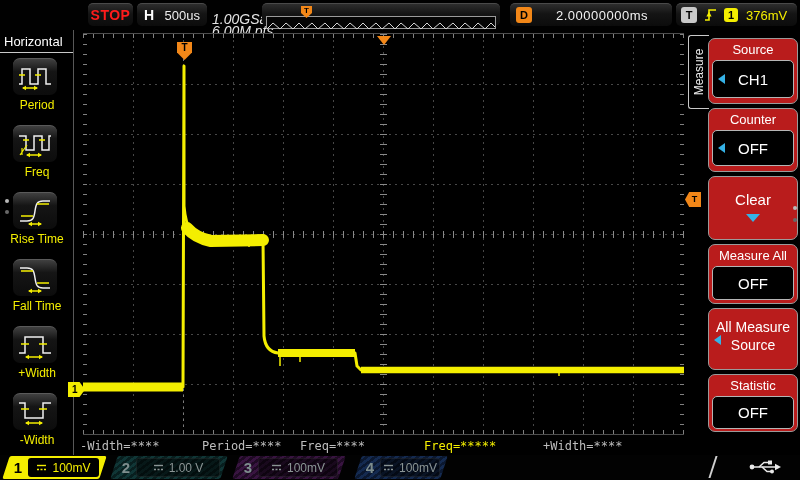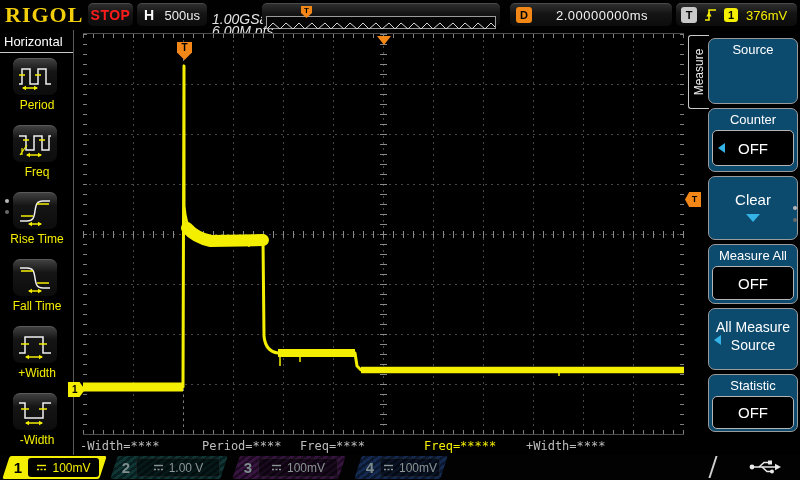--- a/index.html
+++ b/index.html
@@ -78,21 +78,21 @@
   .readout{position:absolute;top:439px;font-family:"DejaVu Sans Mono",monospace;
            font-size:12px;color:#bdbdbd;white-space:pre;}
   .readout.hl{color:#f4ee00;}
   
   #right-menu{position:absolute;left:686px;top:30px;width:114px;height:425px;background:#000;}
   #measure-tab{position:absolute;left:2px;top:5px;width:20px;height:72px;
      border:1px solid #c9c9c9;border-right:none;border-radius:3px 0 0 3px;}
   #measure-tab span{position:absolute;left:50%;top:50%;transform:translate(-50%,-50%) rotate(-90deg);
      color:#eee;font-size:12px;white-space:nowrap;}
   .rgroup{position:absolute;left:22px;width:90px;border:1px solid #9a9a9a;border-radius:7px;
-          background:#0c4a6e;box-sizing:border-box;}
+          background:#b91c1c;box-sizing:border-box;}
   .rgroup .glabel{color:#fff;font-size:13px;text-align:center;padding-top:3px;}
   .gvalue{position:relative;margin:3px;border:1px solid #b5b5b5;border-radius:5px;background:#000;
           color:#fff;font-size:15px;display:flex;align-items:center;justify-content:center;}
   .tri-left{position:absolute;left:5px;top:50%;transform:translateY(-50%);width:0;height:0;
      border-top:5px solid transparent;border-bottom:5px solid transparent;border-right:7px solid #35b2e6;}
   .tri-down{width:0;height:0;border-left:7px solid transparent;border-right:7px solid transparent;
      border-top:8px solid #35b2e6;margin:6px auto 0;}
   
   #bottombar{position:absolute;left:0;top:455px;width:800px;height:25px;background:#020202;}
   .ch-cell{position:absolute;top:1px;height:23px;transform:skewX(-18deg);border-radius:2px;}
@@ -109,21 +109,20 @@
   .ch-inactive .ch-num{color:#7e8e8e;}
   .ch-inactive .ch-val{background:rgba(0,0,0,0.55);border:1px solid rgba(255,255,255,0.07);color:#8b9595;}
   #usb-divider{position:absolute;left:712px;top:1px;height:22px;width:2px;background:#d0d0d0;transform:skewX(-18deg);}
 </style>
 </head>
 <body>
 
 <div id="screen">
 
   <div id="statusbar">
-    <div class="logo">RIGOL</div>
     <div class="chipbox" id="stop-box">
       <span>STOP</span>
     </div>
     <div class="chipbox" id="h-box">
       <span class="hletter">H</span>
       <span class="tb">500us</span>
     </div>
     <div id="rate-box">
       <div>1.00GSa/s</div>
       <div>6.00M pts</div>
@@ -268,30 +267,34 @@
   <div id="trig-pos-marker">T</div>
   <div id="center-marker"></div>
   <div id="trig-level-marker">T</div>
   <div id="ch1-ground-marker">1</div>
 
   <div>
     <span class="readout" style="left:80px;">-Width=****</span>
     <span class="readout" style="left:202px;">Period=****</span>
     <span class="readout" style="left:300px;">Freq=****</span>
     <span class="readout hl" style="left:424px;">Freq=*****</span>
-    <span class="readout" style="left:526px;">+Width=****</span>
+    <span class="readout" style="left:543px;">+Width=****</span>
   </div>
 
   <div id="right-menu">
     <div id="measure-tab">
       <span>Measure</span>
     </div>
 
     <div class="rgroup" style="top:8px;height:66px;">
       <div class="glabel">Source</div>
+      <div class="gvalue" style="height:36px;">
+        <div class="tri-left"></div>
+        <span>CH1</span>
+      </div>
     </div>
 
     <div class="rgroup" style="top:78px;height:64px;">
       <div class="glabel">Counter</div>
       <div class="gvalue" style="height:34px;">
         <div class="tri-left"></div>
         <span>OFF</span>
       </div>
     </div>
 

